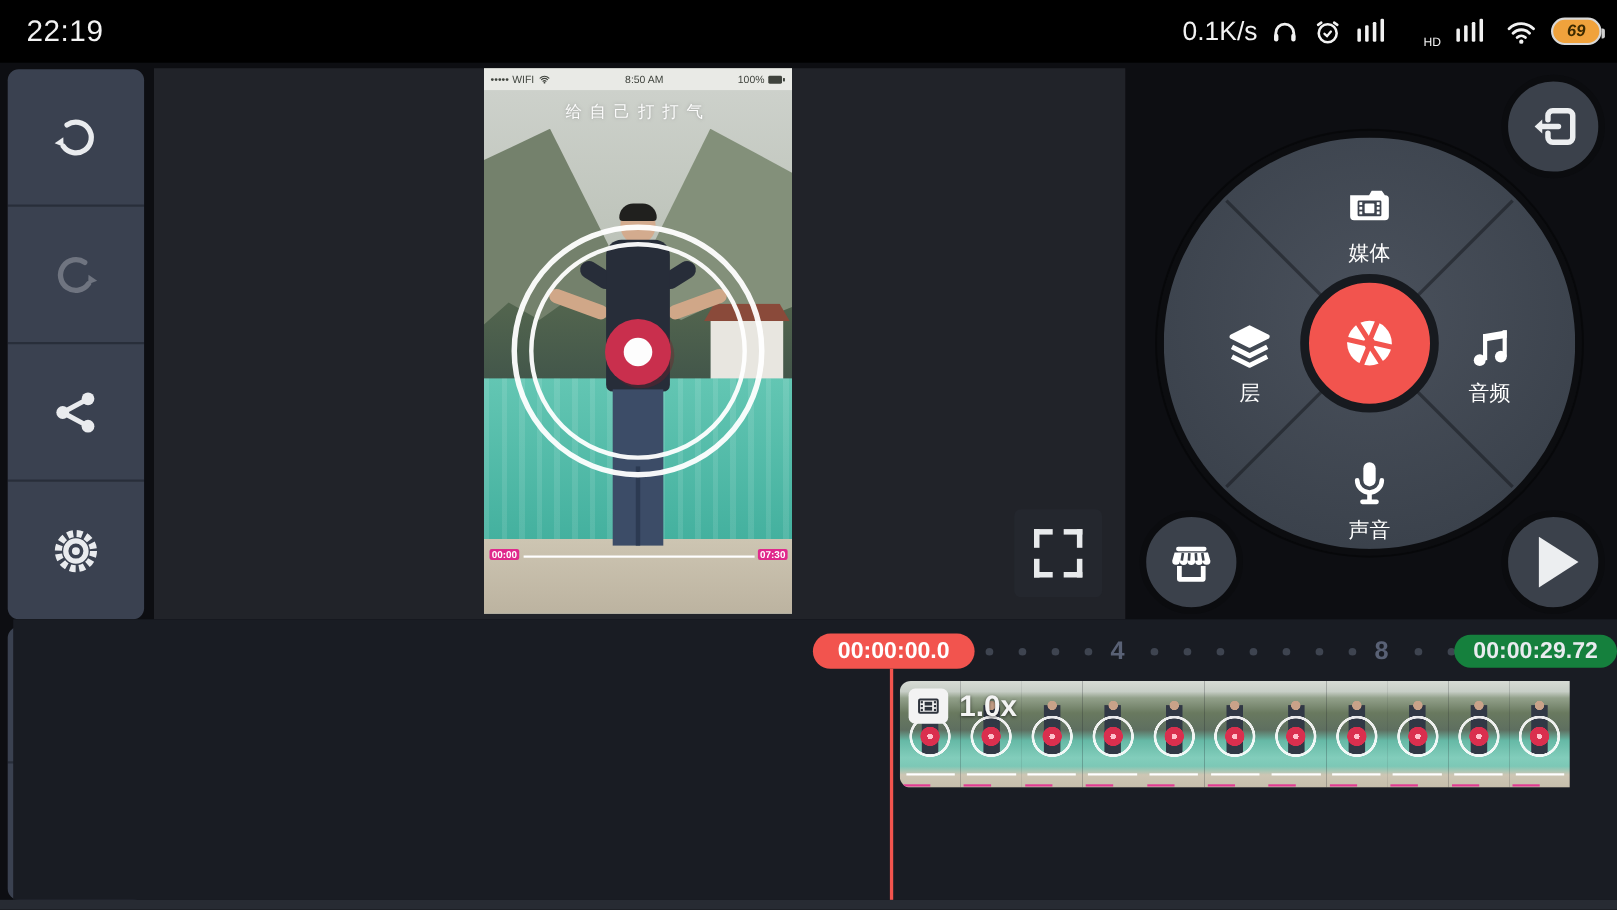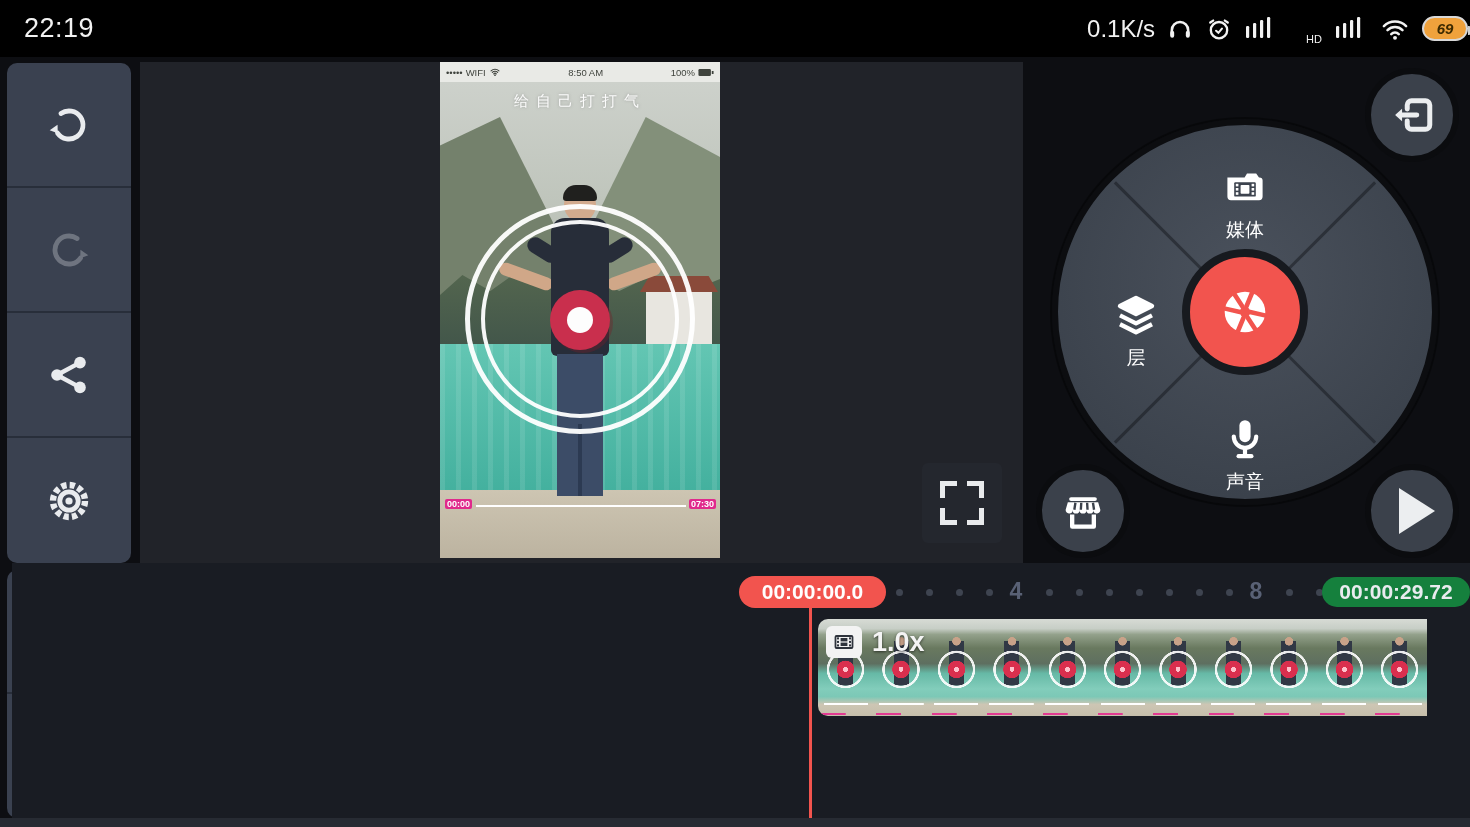--- a/index.html
+++ b/index.html
@@ -2,21 +2,21 @@
 <html><head>
 <meta charset="utf-8">
 <style>
   * { margin:0; padding:0; box-sizing:border-box; }
   html,body { width:1470px; height:827px; background:#000; overflow:hidden;
               font-family:"Liberation Sans", sans-serif; }
 
   
   #statusbar { position:absolute; top:0; left:0; width:1470px; height:57px; background:#000;
                display:flex; align-items:center; justify-content:space-between;
-               color:#f2f2f2; padding:0 2px 0 24px; }
+               color:#f2f2f2; padding:0 14px 0 24px; }
   #sb-time { font-size:27px; letter-spacing:.5px; }
   #sb-right { display:flex; align-items:center; gap:11px; }
   #sb-speed { font-size:24px; }
   .sb-icon { display:flex; align-items:flex-end; }
   #battery { width:46px; height:25px; border-radius:13px; background:#f0a23c;
              border:2px solid #d8d8d8; position:relative; display:flex; align-items:center; justify-content:center; }
   #battery::after { content:""; position:absolute; right:-5px; top:8px; width:3px; height:9px;
                     background:#cfcfcf; border-radius:0 2px 2px 0; }
   #battery span { font-size:15px; font-weight:bold; font-style:italic; color:#3c2a00; }
   #hd-label { font-size:11px; color:#f2f2f2; margin:0 1px -1px 17px; align-self:flex-end; }
@@ -389,20 +389,34 @@
             <g fill="none" stroke="#fff" stroke-width="2.2" stroke-linejoin="round">
               <path d="M12 3.5 20 7.5 12 11.5 4 7.5z" fill="#fff"></path>
               <path d="M4 12.2 12 16.2 20 12.2"></path>
               <path d="M4 16.6 12 20.6 20 16.6"></path>
             </g>
           </svg>
       </span>
       <span>层</span>
     </div>
 
+    <div class="wheel-item" id="wi-audio">
+      <span>
+        <svg viewBox="0 0 24 24" width="48" height="48">
+            <g fill="#fff">
+              <circle cx="7.6" cy="18.2" r="2.7"></circle>
+              <circle cx="17.2" cy="16.6" r="2.7"></circle>
+              <rect x="9.1" y="6.4" width="1.9" height="11.8"></rect>
+              <rect x="18" y="4.6" width="1.9" height="12"></rect>
+              <path d="M9.1 6.4 19.9 4.6v3.4L9.1 9.8z"></path>
+            </g>
+          </svg>
+      </span>
+      <span>音频</span>
+    </div>
 
     <div class="wheel-item" id="wi-voice">
       <span>
         <svg viewBox="0 0 24 24" width="48" height="48">
             <rect x="9.2" y="2.6" width="5.6" height="11" rx="2.8" fill="#fff"></rect>
             <path d="M6.4 10.8a5.6 5.6 0 0 0 11.2 0" fill="none" stroke="#fff" stroke-width="2.1" stroke-linecap="round"></path>
             <path d="M12 16.6v3" stroke="#fff" stroke-width="2.1" stroke-linecap="round"></path>
             <path d="M8.8 20.6h6.4" stroke="#fff" stroke-width="2.1" stroke-linecap="round"></path>
           </svg>
       </span>

